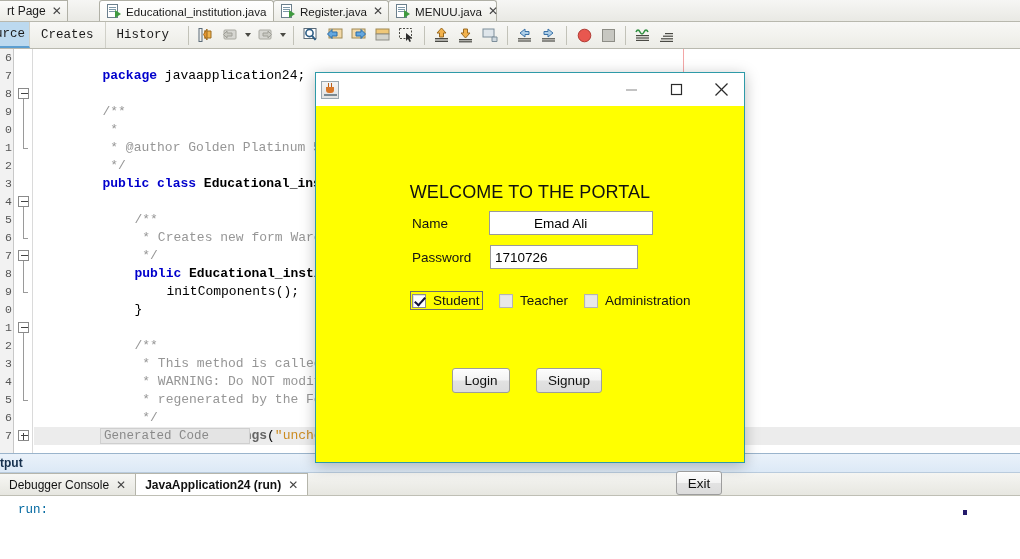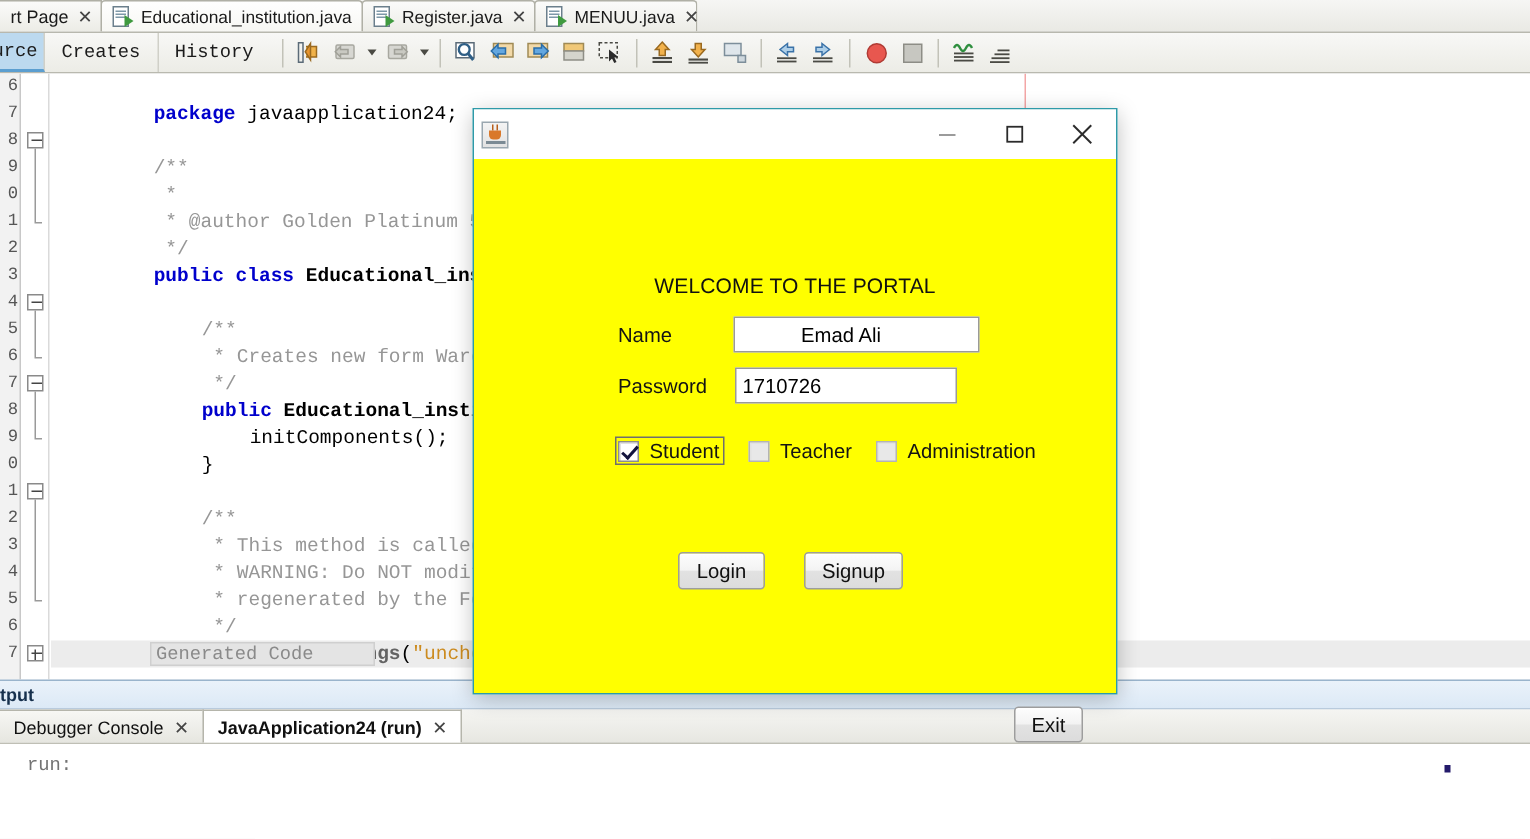--- a/index.html
+++ b/index.html
@@ -31,20 +31,21 @@
     font-size: 12px; color: #1a1a1a;
     background: linear-gradient(#fbfbfa, #ececE6);
     border: 1px solid #b0b0a6;
     border-bottom: none;
     border-radius: 3px 3px 0 0;
     margin-right: -1px;
     white-space: nowrap;
   }
   .etab.active {
     background: linear-gradient(#ffffff, #f7f7f3);
+    margin-left: 32px;
   }
   .etab.first { border-left: none; border-radius: 0; margin-left: 0; }
   .jfile-icon {
     width: 13px; height: 14px; position: relative; flex: 0 0 auto;
   }
   .jfile-icon .pg {
     position: absolute; left: 0; top: 0; width: 11px; height: 14px;
     background: #ffffff; border: 1px solid #6b7f8c;
   }
   .jfile-icon .ln {
@@ -179,21 +180,21 @@
   .otab.active {
     background: #ffffff; font-weight: bold;
   }
   .otab.first { border-left: none; }
   .outbody {
     position: absolute; left: 0; top: 496px; width: 1020px; height: 63px;
     background: #ffffff;
   }
   .outline {
     position: absolute; left: 18px; top: 7px;
-    font-family: "Liberation Mono", monospace; font-size: 12.5px; color: #737373;
+    font-family: "Liberation Mono", monospace; font-size: 12.5px; color: #0369a1;
   }
   .outdot {
     position: absolute; left: 963px; top: 510px; width: 4px; height: 5px;
     background: #241a6b;
   }
 
   
   .dialog {
     position: absolute; left: 315px; top: 72px; width: 430px; height: 391px;
     border: 1px solid #2e9aa8;
@@ -228,21 +229,21 @@
     width: 45px; height: 33px; display: flex; align-items: center; justify-content: center;
     color: #2b2b2b;
   }
   .wbtn svg { display: block; }
   .dlg-body {
     position: absolute; left: 0; top: 33px; width: 100%; bottom: 0;
     background: #ffff00;
   }
   .welcome {
     position: absolute; left: 0; top: 76px; width: 100%;
-    text-align: center; font-size: 14px; color: #111; letter-spacing: 0.1px;
+    text-align: center; font-size: 18px; color: #111; letter-spacing: 0.1px;
   }
   .lbl {
     position: absolute; font-size: 13.5px; color: #141414;
   }
   .jtf {
     position: absolute; background: #ffffff;
     border: 1px solid #9a9a9a;
     font-family: "Liberation Sans", sans-serif; font-size: 13.5px; color: #000;
     padding: 0 4px;
     line-height: 22px;

